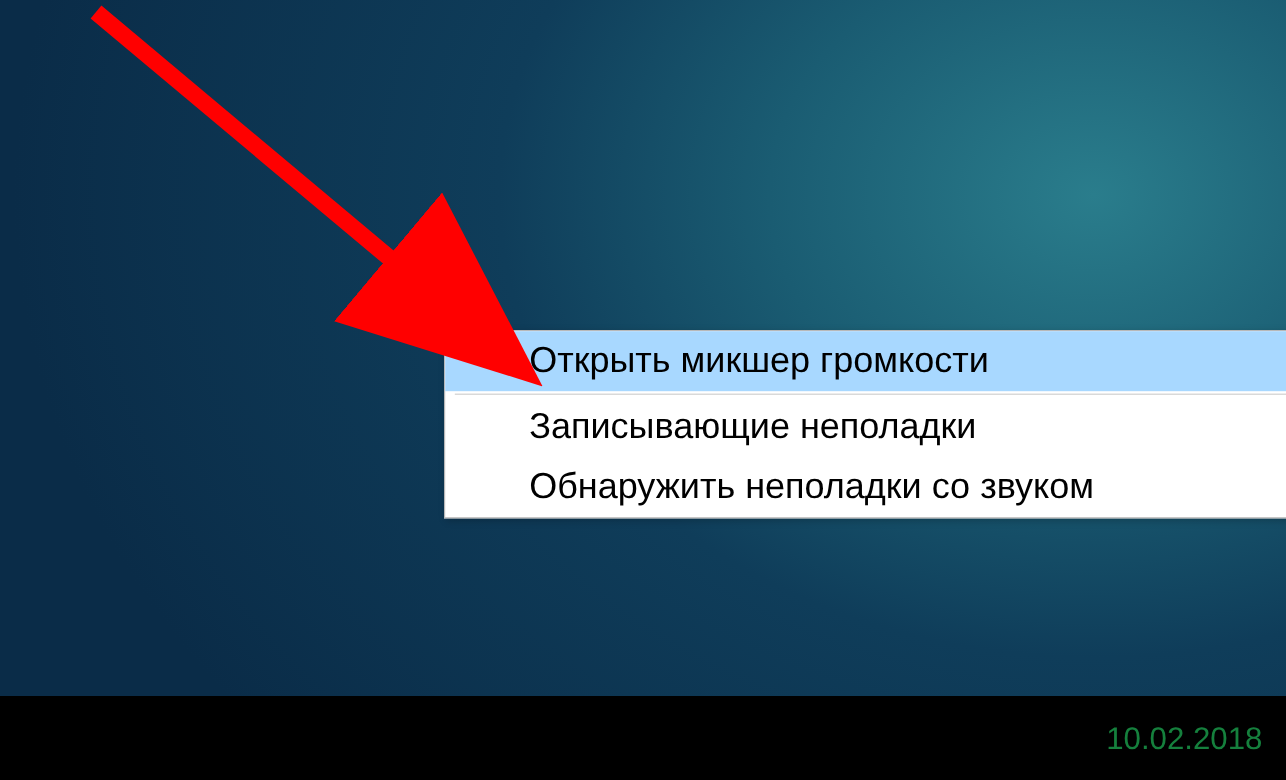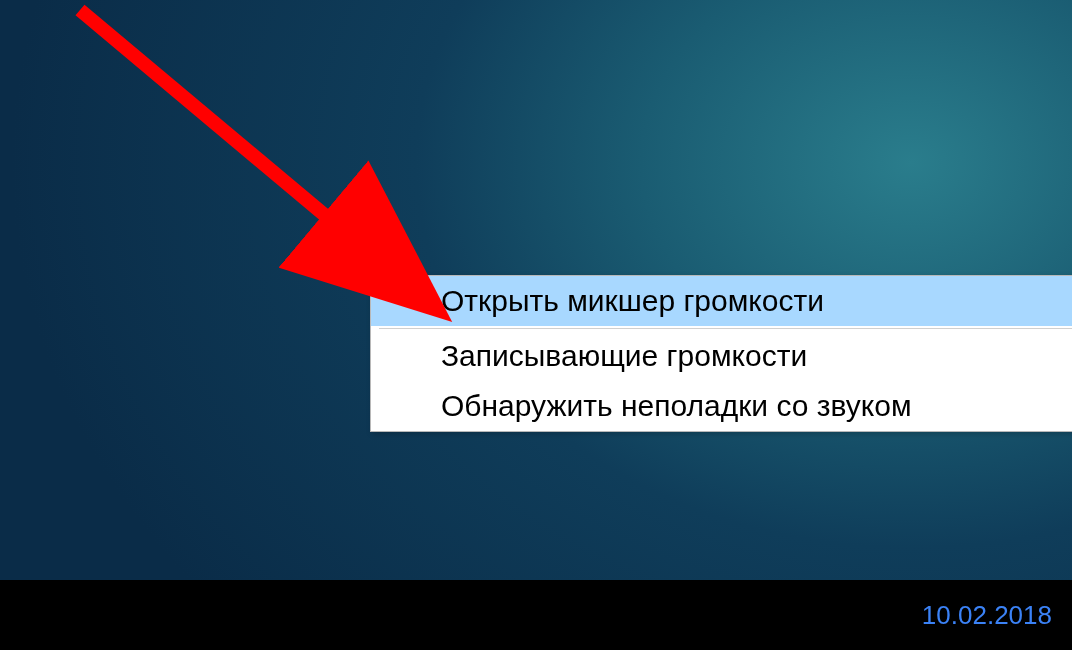--- a/index.html
+++ b/index.html
@@ -21,21 +21,21 @@
       left: 0;
       right: 0;
       height: 70px;
       background: #000000;
       display: flex;
       justify-content: flex-end;
       align-items: center;
       padding-right: 20px;
     }
     .taskbar-date {
-      color: #3b82f6;
+      color: #15803d;
       font-size: 26px;
       font-weight: 400;
       margin-left: 41px;
     }
     .context-menu {
       position: absolute;
       left: 370px;
       top: 275px;
       width: 762px;
       background: #ffffff;
@@ -71,21 +71,21 @@
 <div class="taskbar">
   <span class="taskbar-date">10.02.2018</span>
 </div>
 
 <div class="context-menu">
   <div class="menu-item highlighted">
     <span>Открыть микшер громкости</span>
   </div>
   <div class="menu-separator"></div>
   <div class="menu-item">
-    <span>Записывающие громкости</span>
+    <span>Записывающие неполадки</span>
   </div>
   <div class="menu-item">
     <span>Обнаружить неполадки со звуком</span>
   </div>
 </div>
 
 <svg class="arrow-annotation" viewBox="0 0 440 330">
   <defs>
     <marker id="arrowhead" markerWidth="12" markerHeight="10" refX="9" refY="5" orient="auto">
       <polygon points="0 0, 12 5, 0 10" fill="#ff0000"></polygon>

